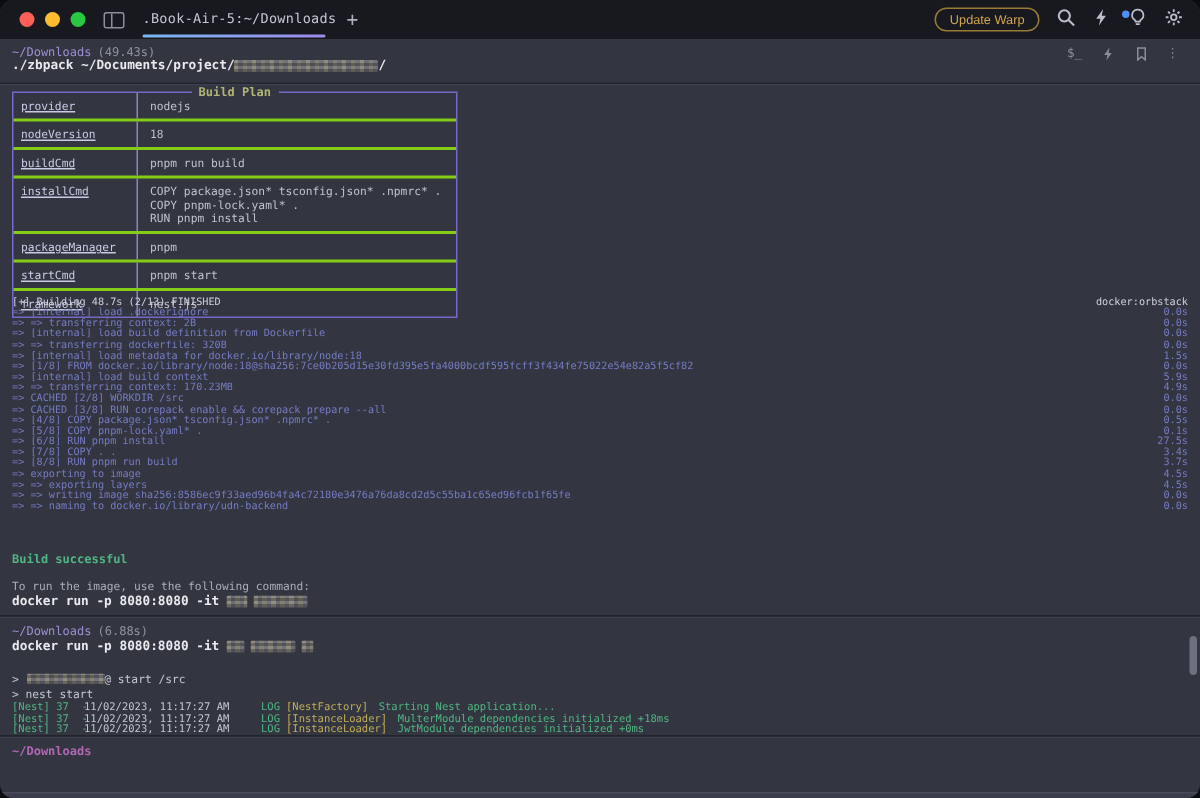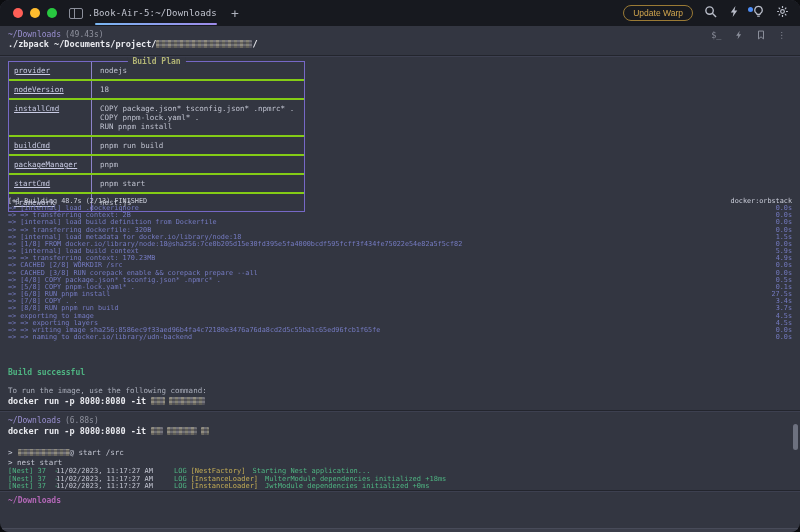--- a/index.html
+++ b/index.html
@@ -8,21 +8,21 @@
 
   .window { position:relative; width:800px; height:532px; background:#333641; border-radius:9px; overflow:hidden; }
 
   
   .titlebar { position:absolute; top:0; left:0; right:0; height:26px; background:#17191f; display:flex; align-items:center; }
   .traffic { display:flex; gap:7px; margin-left:13px; }
   .traffic span { width:10px; height:10px; border-radius:50%; display:block; }
   .tl-close{ background:#ff5f57; } .tl-min{ background:#febc2e; } .tl-zoom{ background:#28c840; }
   .sidebar-toggle { margin-left:12px; width:14px; height:11px; border:1.2px solid #8b8f9b; border-radius:2px; position:relative; }
   .sidebar-toggle::after { content:""; position:absolute; left:4px; top:0; bottom:0; width:1.2px; background:#8b8f9b; }
-  .tab { position:relative; margin-left:12px; width:122px; height:26px; display:flex; align-items:center; justify-content:flex-end; }
+  .tab { position:relative; margin-left:12px; width:122px; height:26px; display:flex; align-items:center; justify-content:flex-start; }
   .tab-title { font-size:9px; color:#c3c6d1; letter-spacing:.2px; white-space:nowrap; }
   .tab-underline { position:absolute; left:0; right:0; bottom:1px; height:2px; border-radius:2px; background:linear-gradient(90deg,#7ab6f2,#9d8ae9); }
   .new-tab { margin-left:14px; color:#aeb2bd; font-size:13px; line-height:13px; cursor:default; }
   .titlebar-right { margin-left:auto; display:flex; align-items:flex-start; gap:11px; margin-right:11px; }
   .update-pill { border:1px solid #9a7a35; border-radius:9px; color:#d2a64e; background:transparent; font-size:8.5px; padding:2px 9px; font-family:"Liberation Sans",sans-serif; }
   .tb-icon { width:13px; height:13px; color:#b9bdc9; position:relative; display:block; }
   .tb-icon svg { width:100%; height:100%; display:block; }
   .notif-dot { position:absolute; left:-4px; top:2px; width:5px; height:5px; border-radius:50%; background:#4e8ef7; }
 
   
@@ -168,29 +168,29 @@
           <span class="plan-key">provider</span>
           <span class="plan-val">nodejs</span>
         </div>
 
         <div class="plan-row">
           <span class="plan-key">nodeVersion</span>
           <span class="plan-val">18</span>
         </div>
 
         <div class="plan-row">
+          <span class="plan-key">buildCmd</span>
+          <span class="plan-val">pnpm run build</span>
+        </div>
+
+        <div class="plan-row">
           <span class="plan-key">installCmd</span>
           <span class="plan-val">COPY package.json* tsconfig.json* .npmrc* .
 COPY pnpm-lock.yaml* .
 RUN pnpm install</span>
-        </div>
-
-        <div class="plan-row">
-          <span class="plan-key">buildCmd</span>
-          <span class="plan-val">pnpm run build</span>
         </div>
 
         <div class="plan-row">
           <span class="plan-key">packageManager</span>
           <span class="plan-val">pnpm</span>
         </div>
 
         <div class="plan-row">
           <span class="plan-key">startCmd</span>
           <span class="plan-val">pnpm start</span>

